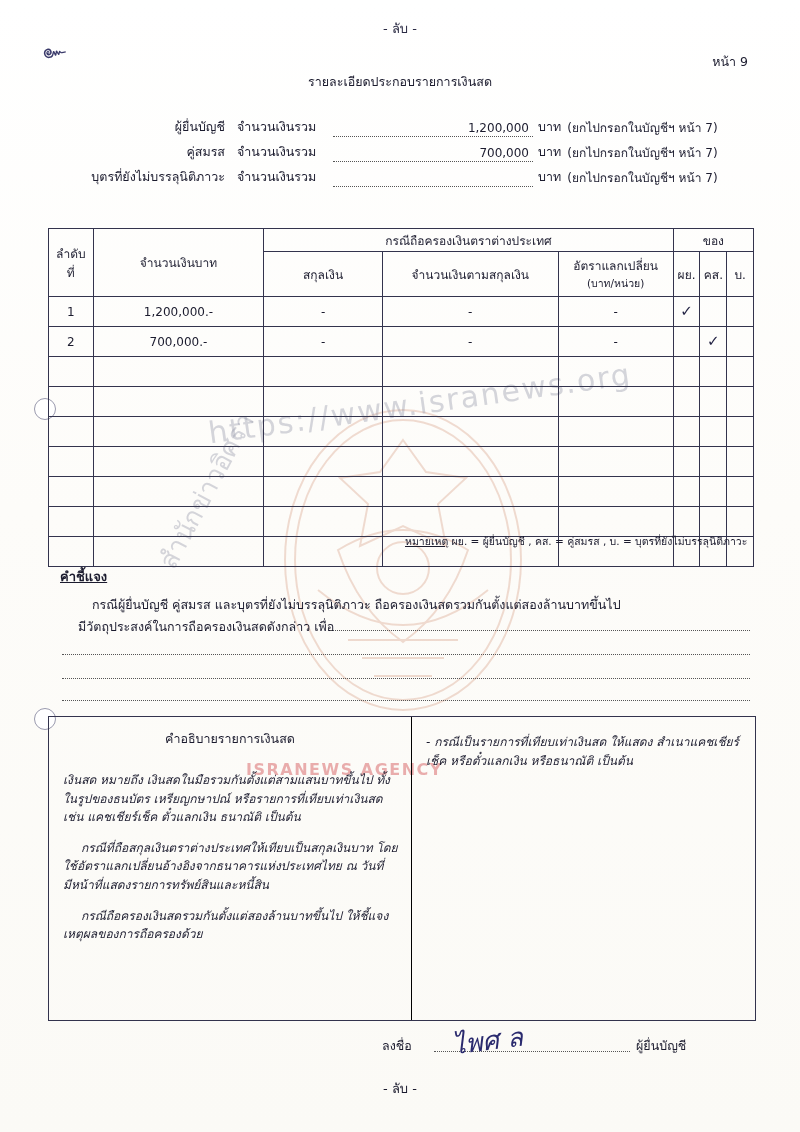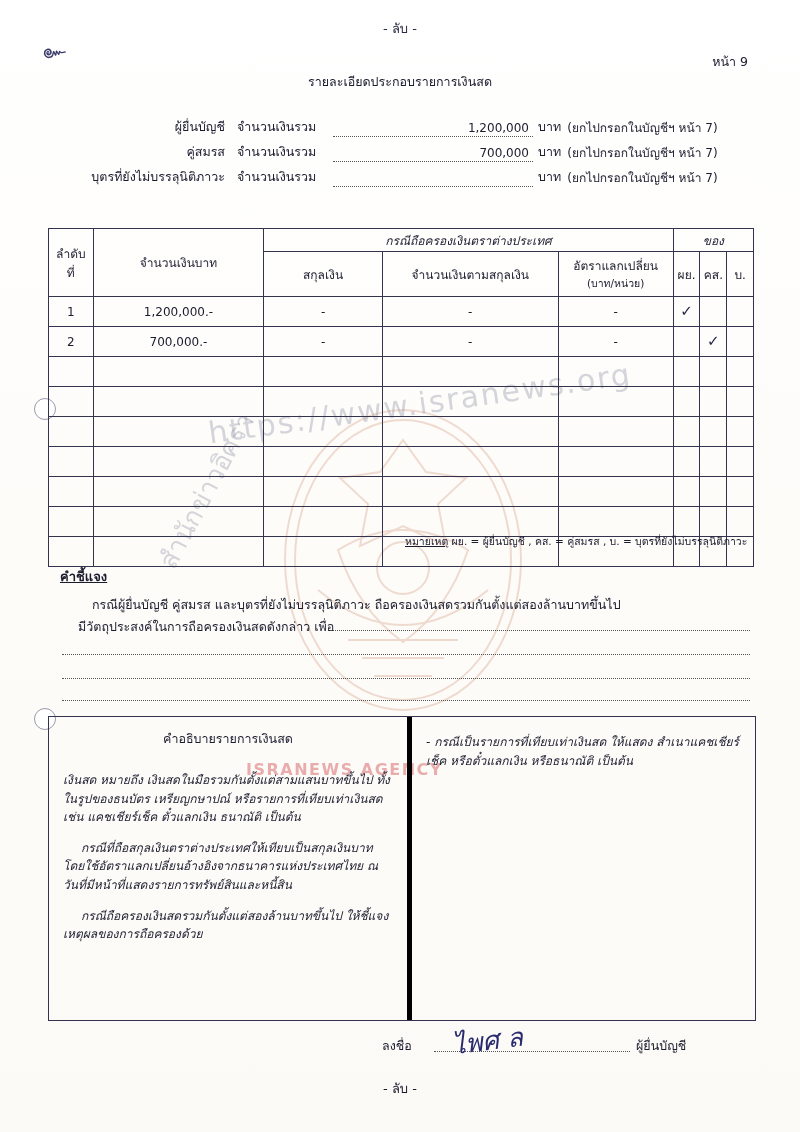--- a/index.html
+++ b/index.html
@@ -147,21 +147,20 @@
   }
   .tbl td, .tbl th {
     border: 1px solid #33334d;
     padding: 0;
     text-align: center;
     font-weight: normal;
     vertical-align: middle;
   }
   .tbl .h {
     height: 22px;
-    font-style: italic;
   }
   .tbl .body-row td {
     height: 29px;
   }
   .amt {
     text-align: right;
     padding-right: 16px;
   }
   .col-no { width: 44px; }
   .col-amt { width: 172px; }
@@ -215,21 +214,21 @@
     position: absolute;
     top: 716px;
     left: 48px;
     width: 706px;
     height: 303px;
     border: 1px solid #33334d;
     display: flex;
   }
   .box-col-left {
     width: 363px;
-    border-right: 5px solid #000000;
+    border-right: 1px solid #000000;
     box-sizing: border-box;
   }
   .box-col-right {
     flex: 1;
     box-sizing: border-box;
   }
   .box-title {
     text-align: center;
     font-size: 12.5px;
     padding-top: 12px;

